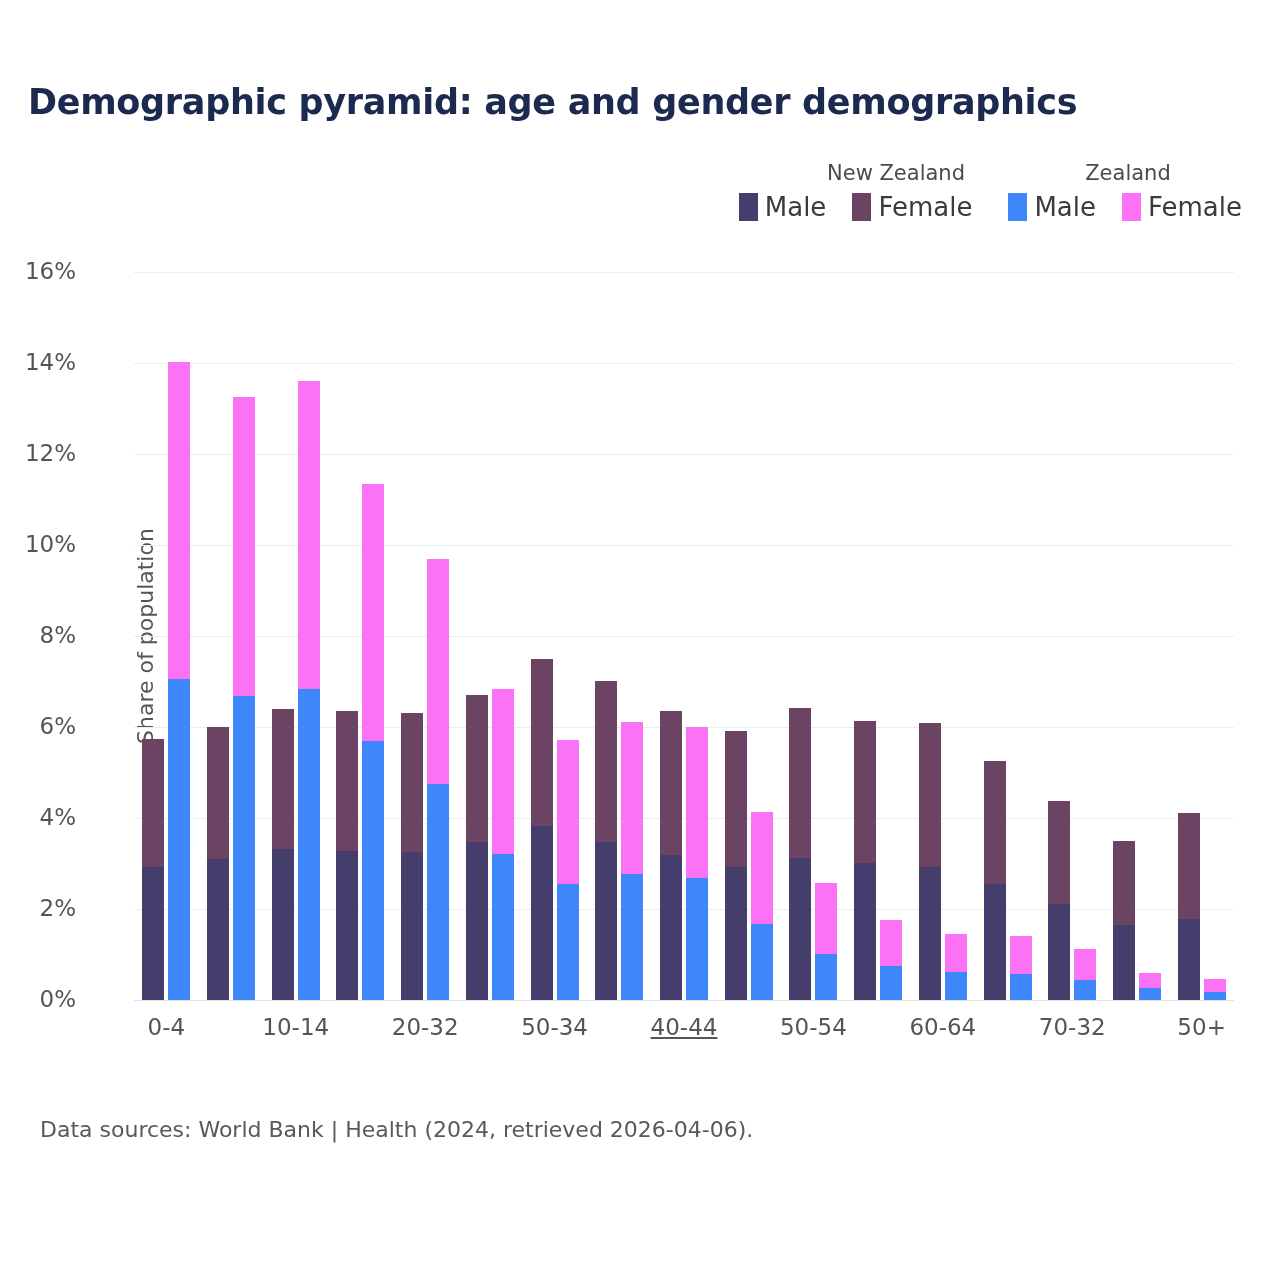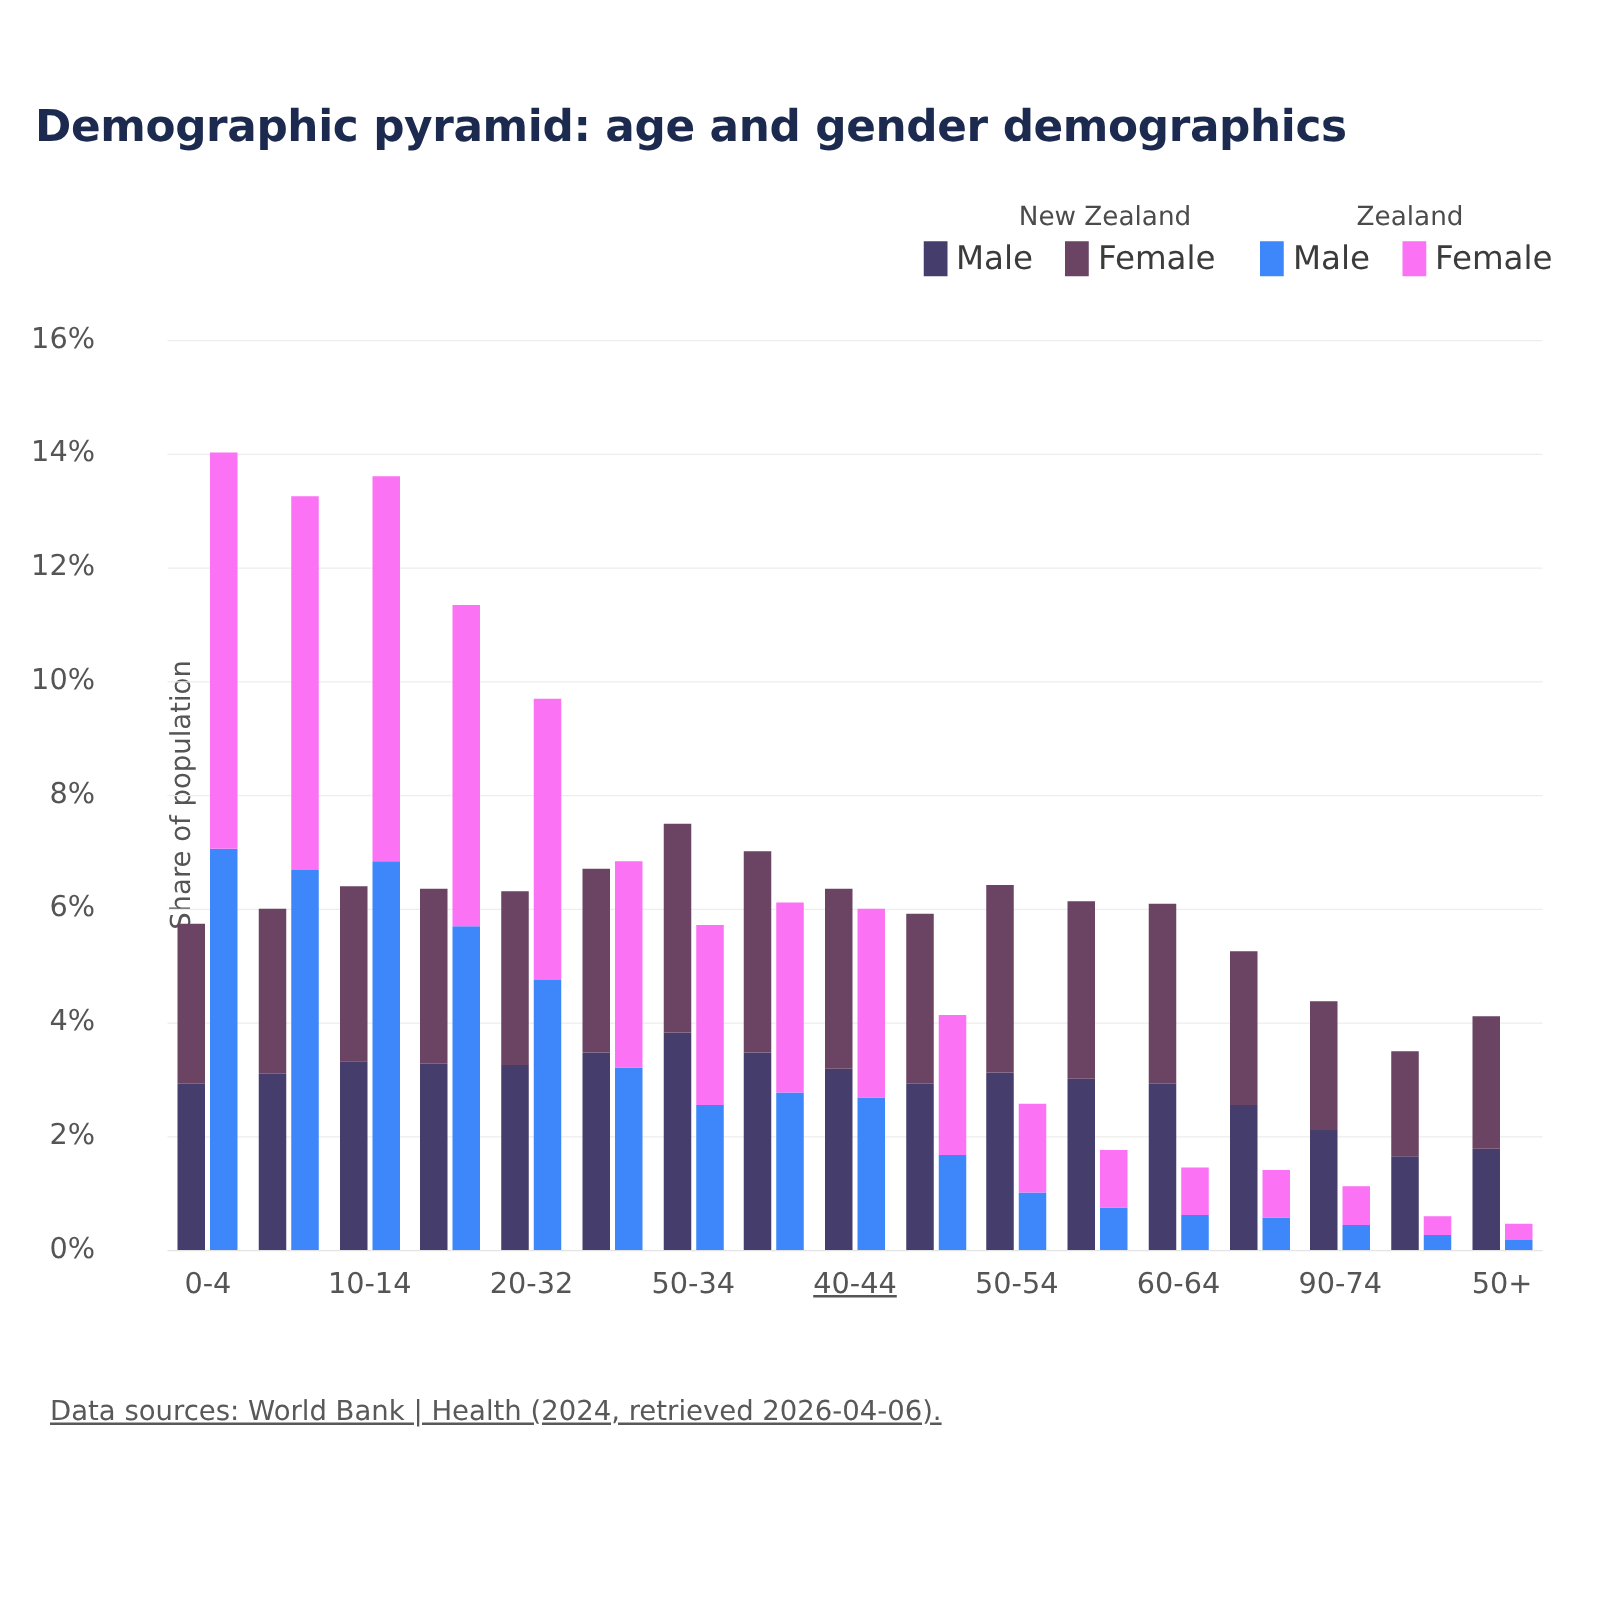--- a/index.html
+++ b/index.html
@@ -32,21 +32,21 @@
   #legend {
     position: absolute;
     right: 38px;
     top: 155px;
     text-align: right;
   }
   .legend-groups {
     display: flex;
     justify-content: flex-end;
     align-items: flex-end;
-    gap: 16px;
+    gap: 4px;
     height: 30px;
   }
   .legend-group-title {
     font-size: 21px;
     color: #4b4b4b;
     white-space: nowrap;
     text-align: center;
   }
   .lgt-nz { width: 228px; }
   .lgt-zw { width: 228px; }
@@ -141,21 +141,20 @@
   }
 
   
   #footer {
     position: absolute;
     left: 40px;
     top: 1112px;
     font-size: 22px;
     color: #595959;
     line-height: 1.65;
-    text-decoration: underline;
   }
   #footer div { white-space: nowrap; }
 </style>
 </head>
 <body>
 
 <div id="chart-title">Demographic pyramid: age and gender demographics</div>
 
 <div id="legend">
   <div class="legend-groups">
@@ -382,20 +381,20 @@
       </div>
     </div>
   <div id="xticks">
       <div class="xtick" style="left: 32.3529px;">0-4</div>
       <div class="xtick" style="left: 161.765px;">10-14</div>
       <div class="xtick" style="left: 291.176px;">20-32</div>
       <div class="xtick" style="left: 420.588px;">50-34</div>
       <div class="xtick" style="left: 550px; text-decoration: underline;">40-44</div>
       <div class="xtick" style="left: 679.412px;">50-54</div>
       <div class="xtick" style="left: 808.824px;">60-64</div>
-      <div class="xtick" style="left: 938.235px;">90-74</div>
+      <div class="xtick" style="left: 938.235px;">70-32</div>
       <div class="xtick" style="left: 1067.65px;">50+</div>
     </div>
 </div>
 
 <div id="footer">
   <div>Data sources: World Bank | Health (2024, retrieved 2026-04-06).</div>
 </div>
 
 </body></html>

